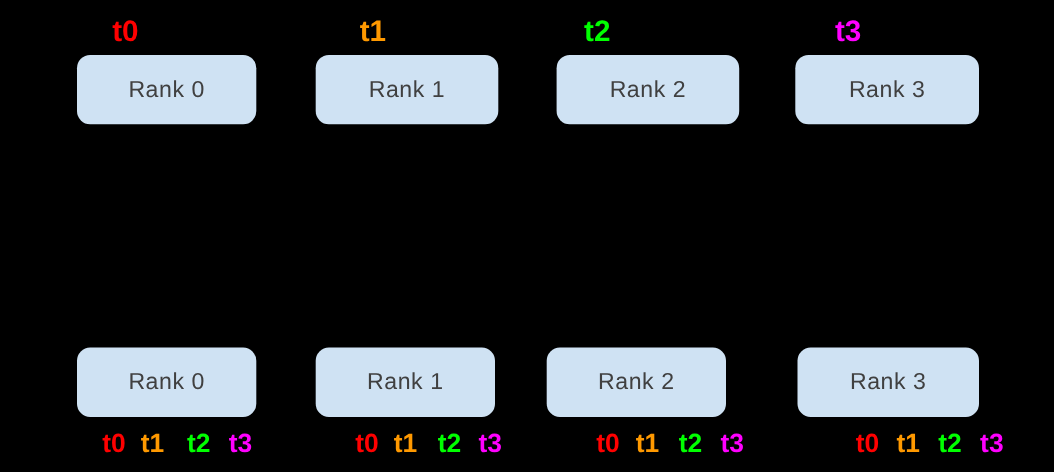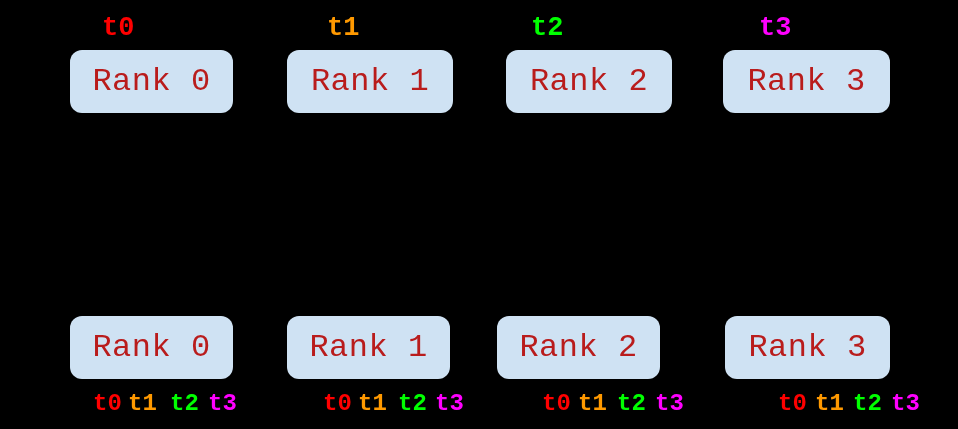--- a/index.html
+++ b/index.html
@@ -6,34 +6,34 @@
     margin: 0;
     padding: 0;
     background: #000000;
   }
   .canvas {
     position: relative;
     width: 958px;
     height: 429px;
     background: #000000;
     overflow: hidden;
-    font-family: Liberation Mono, monospace;
+    font-family: Liberation Sans, sans-serif;
   }
   .rank-box {
     position: absolute;
     height: 63px;
     background: #cfe2f3;
     border-radius: 12px;
     display: flex;
     align-items: center;
     justify-content: center;
   }
   .rank-box .rank-label {
-    font-size: 32px;
-    color: #b91c1c;
+    font-size: 21px;
+    color: #404040;
     letter-spacing: 0.5px;
     white-space: nowrap;
   }
   .thread-label {
     position: absolute;
     font-weight: bold;
     white-space: nowrap;
     line-height: 1;
   }
   .thread-label.top {

